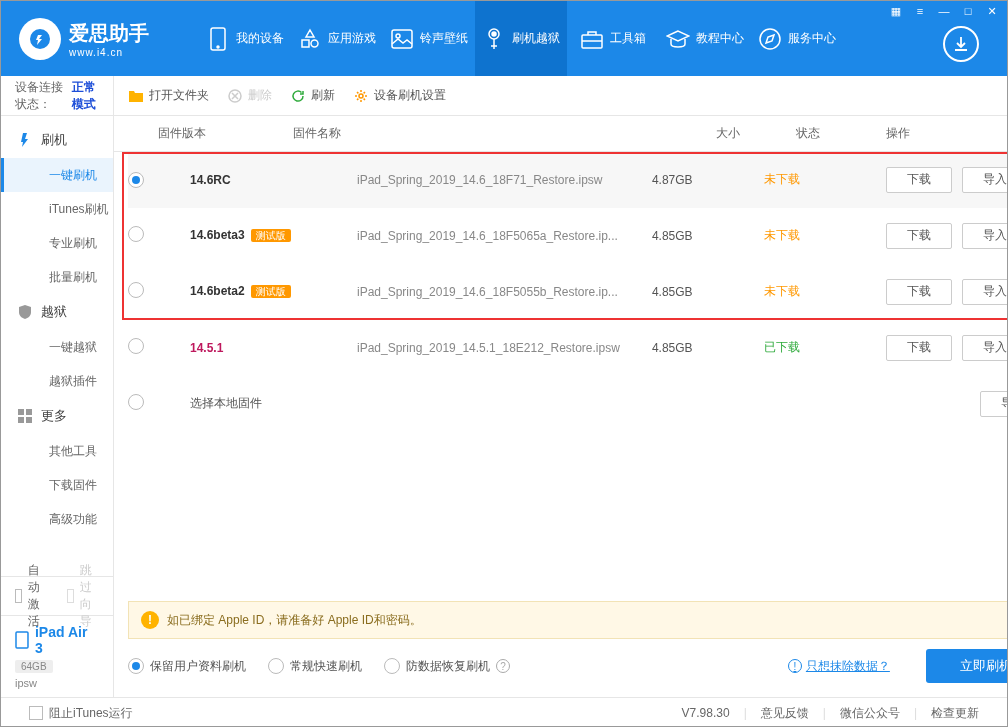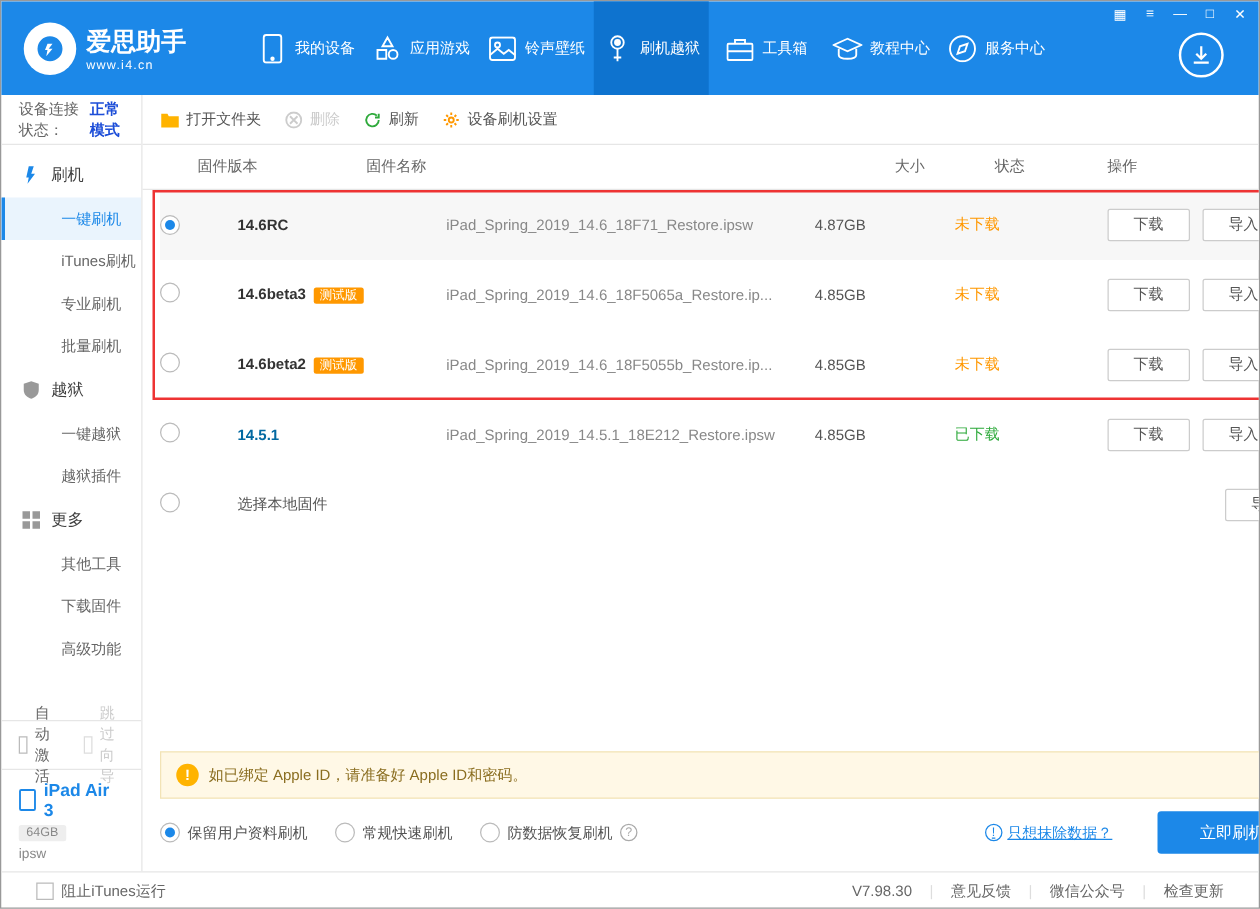--- a/index.html
+++ b/index.html
@@ -297,21 +297,21 @@
             <div class="col-name" style="color:#888">iPad_Spring_2019_14.6_18F5055b_Restore.ip...</div>
             <div class="col-size">4.85GB</div>
             <div class="col-state st-orange">未下载</div>
             <div class="col-ops">
               <button class="btn-sm">下载</button>
               <button class="btn-sm">导入</button>
             </div>
           </div>
           <div class="row">
             <div class="col-radio"><span class="radio"></span></div>
-            <div class="col-ver"><b style="color:#0369a1">14.5.1</b></div>
+            <div class="col-ver"><b style="color:#be185d">14.5.1</b></div>
             <div class="col-name" style="color:#888">iPad_Spring_2019_14.5.1_18E212_Restore.ipsw</div>
             <div class="col-size">4.85GB</div>
             <div class="col-state st-green">已下载</div>
             <div class="col-ops">
               <button class="btn-sm">下载</button>
               <button class="btn-sm">导入</button>
             </div>
           </div>
         </div>
       <div class="row">

